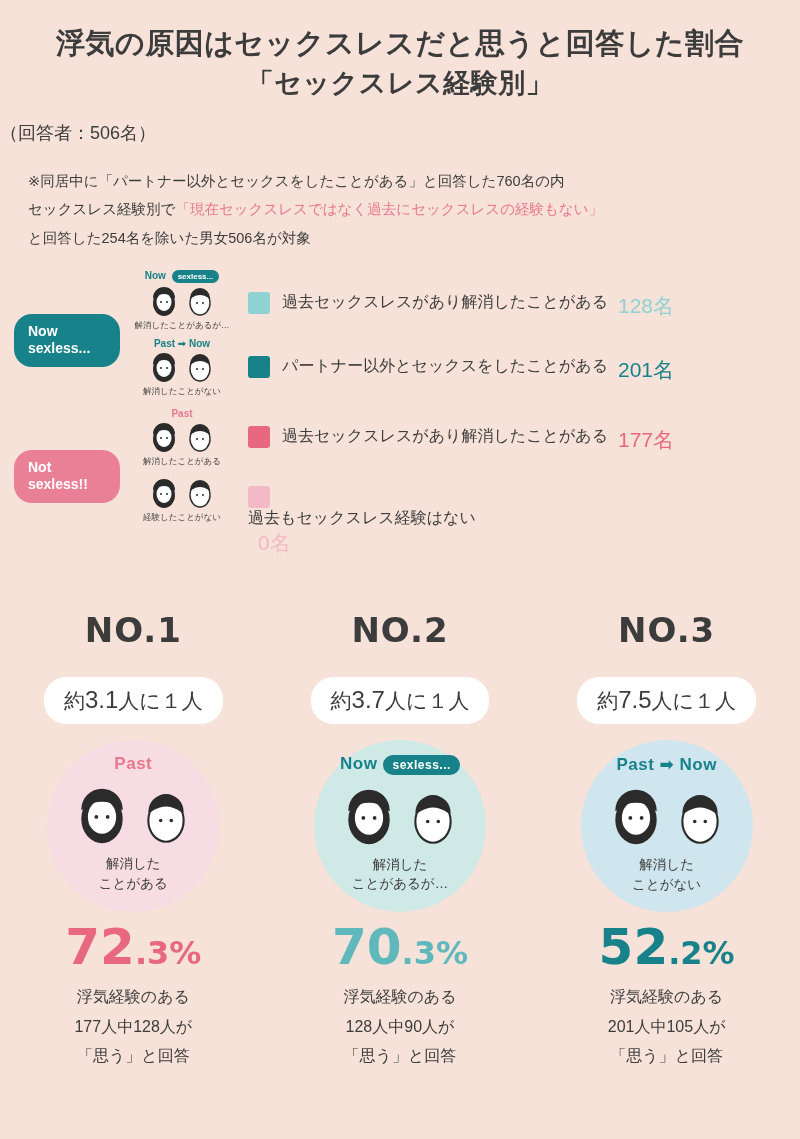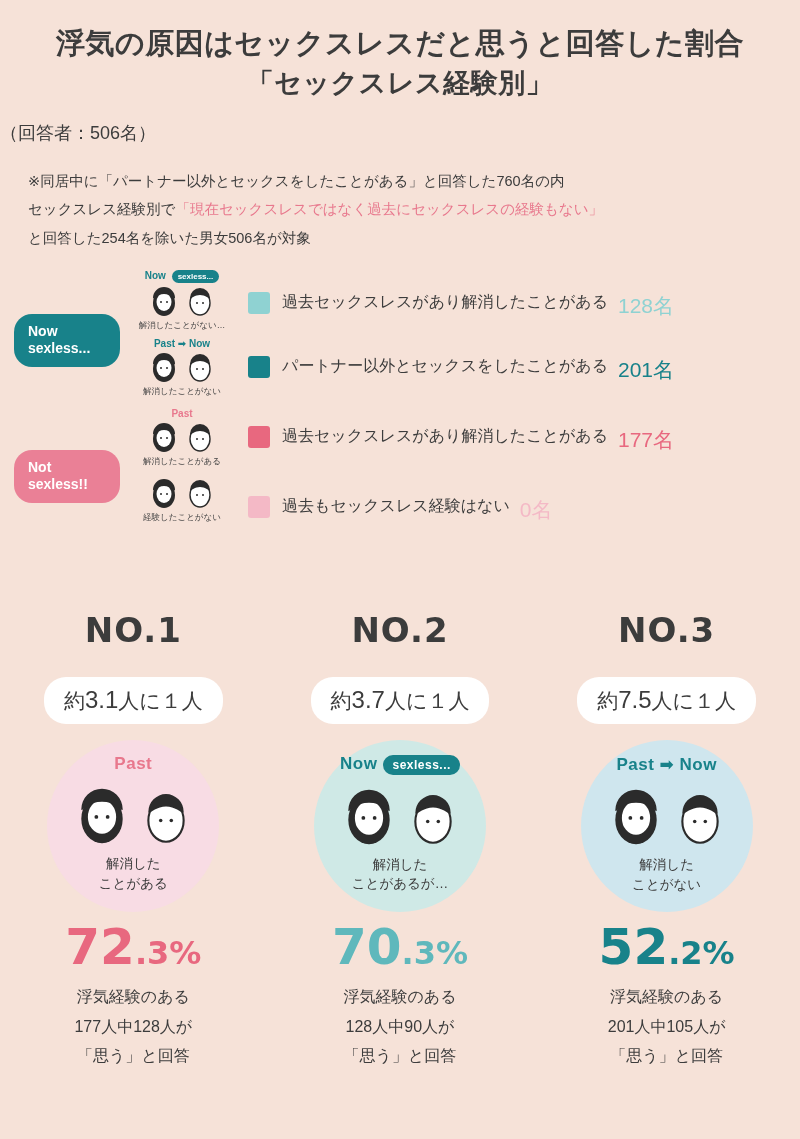--- a/index.html
+++ b/index.html
@@ -81,21 +81,21 @@
   .lrow{
     position:absolute;left:248px;display:flex;
     font-size:16px;
   }
   .sw{width:22px;height:22px;border-radius:3px;margin-right:12px;flex:none;}
   .lrow .txt{color:#3c3c3c;}
   .lrow .num{margin-left:10px;font-size:21px;font-weight:normal;}
   .r1{top:22px;}
   .r2{top:86px;}
   .r3{top:156px;}
-  .r4{top:226px;}
+  .r4{top:216px;flex-direction:column;}
 
   
   .ranks{
     position:absolute;top:610px;left:0;width:800px;
     display:flex;justify-content:space-around;
   }
   .rank{width:250px;text-align:center;}
   .rank .no{
     font-size:34px;font-weight:bold;color:#3c3c3c;letter-spacing:1px;
     font-family:"DejaVu Sans",sans-serif;
@@ -164,21 +164,21 @@
           <circle cx="14" cy="18" r="1" fill="#2b2b2b"></circle>
             <circle cx="20" cy="18" r="1" fill="#2b2b2b"></circle>
         </svg>
         <svg width="34" height="34" viewBox="0 0 34 34">
           <ellipse cx="17" cy="19" rx="10" ry="12" fill="#fff" stroke="#2b2b2b" stroke-width="1.4"></ellipse>
           <path d="M7 14a10 10 0 0 1 20 0c0 2-4-3-10-3S7 16 7 14z" fill="#2b2b2b"></path>
           <circle cx="14" cy="19" r="1" fill="#2b2b2b"></circle>
             <circle cx="20" cy="19" r="1" fill="#2b2b2b"></circle>
         </svg>
       </div>
-      <div class="cap">解消したことがない…</div>
+      <div class="cap">解消したことがあるが…</div>
     </div>
 
     <div class="mini m2">
       <div class="lbl teal">Past ➡ Now</div>
       <div class="faces">
         <svg width="34" height="34" viewBox="0 0 34 34">
           <ellipse cx="17" cy="19" rx="11" ry="13" fill="#2b2b2b"></ellipse>
           <ellipse cx="17" cy="18" rx="7.5" ry="9" fill="#fff"></ellipse>
           <path d="M6 14a11 11 0 0 1 22 0c0 2-3-4-11-4S6 16 6 14z" fill="#2b2b2b"></path>
           <circle cx="14" cy="18" r="1" fill="#2b2b2b"></circle>

